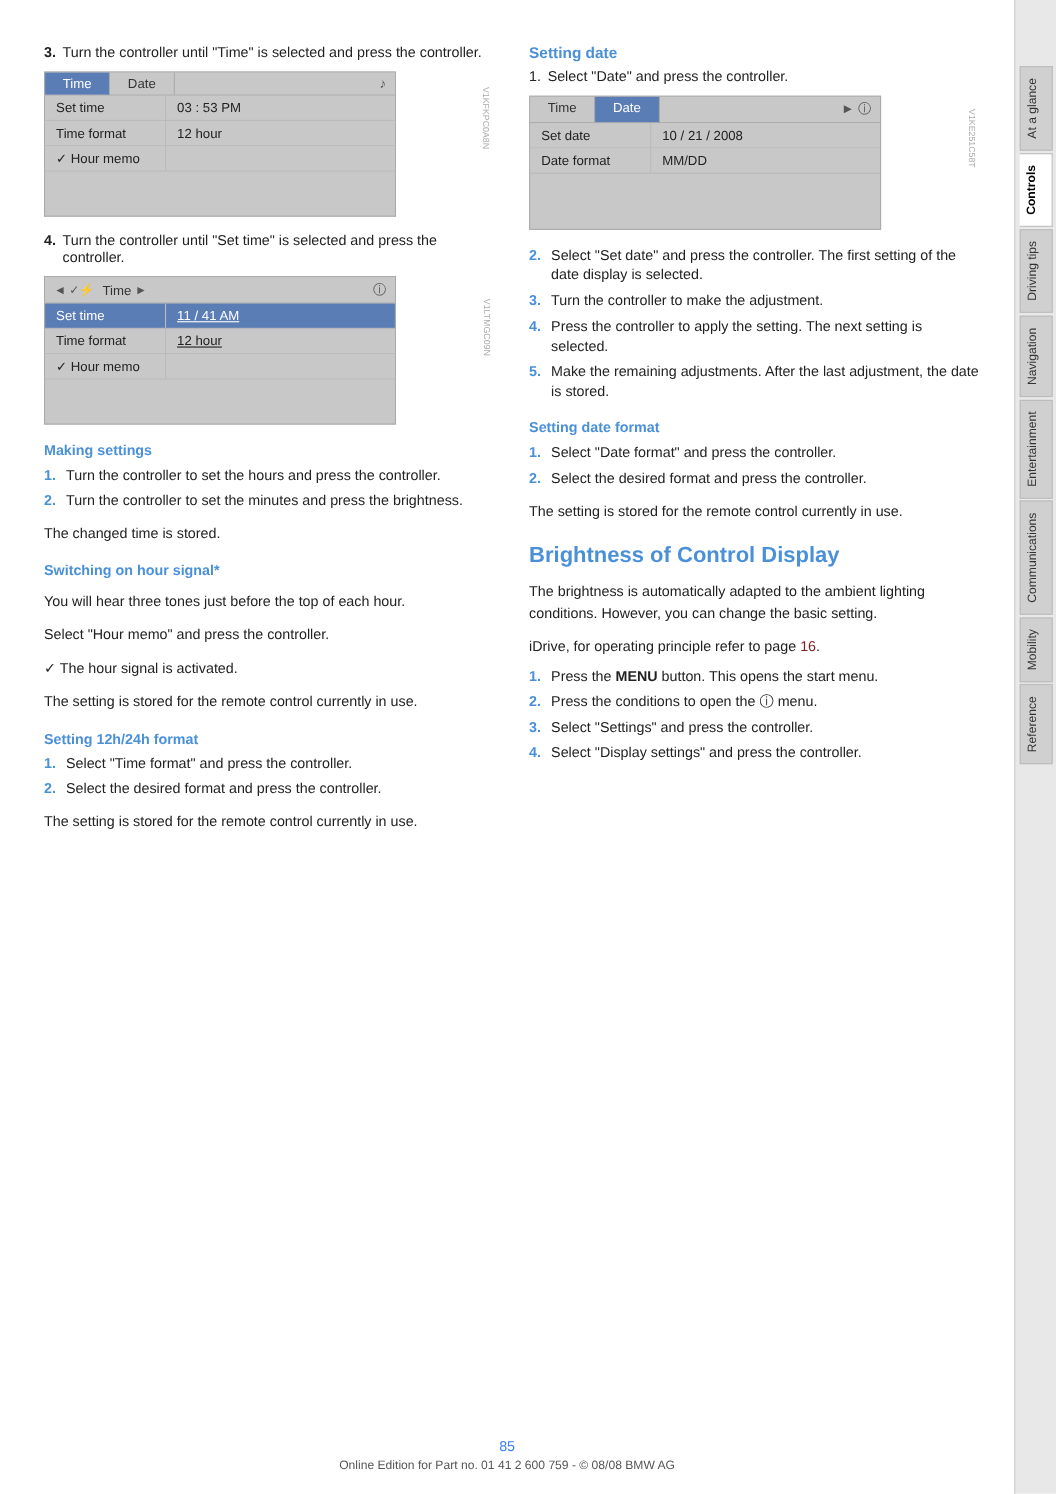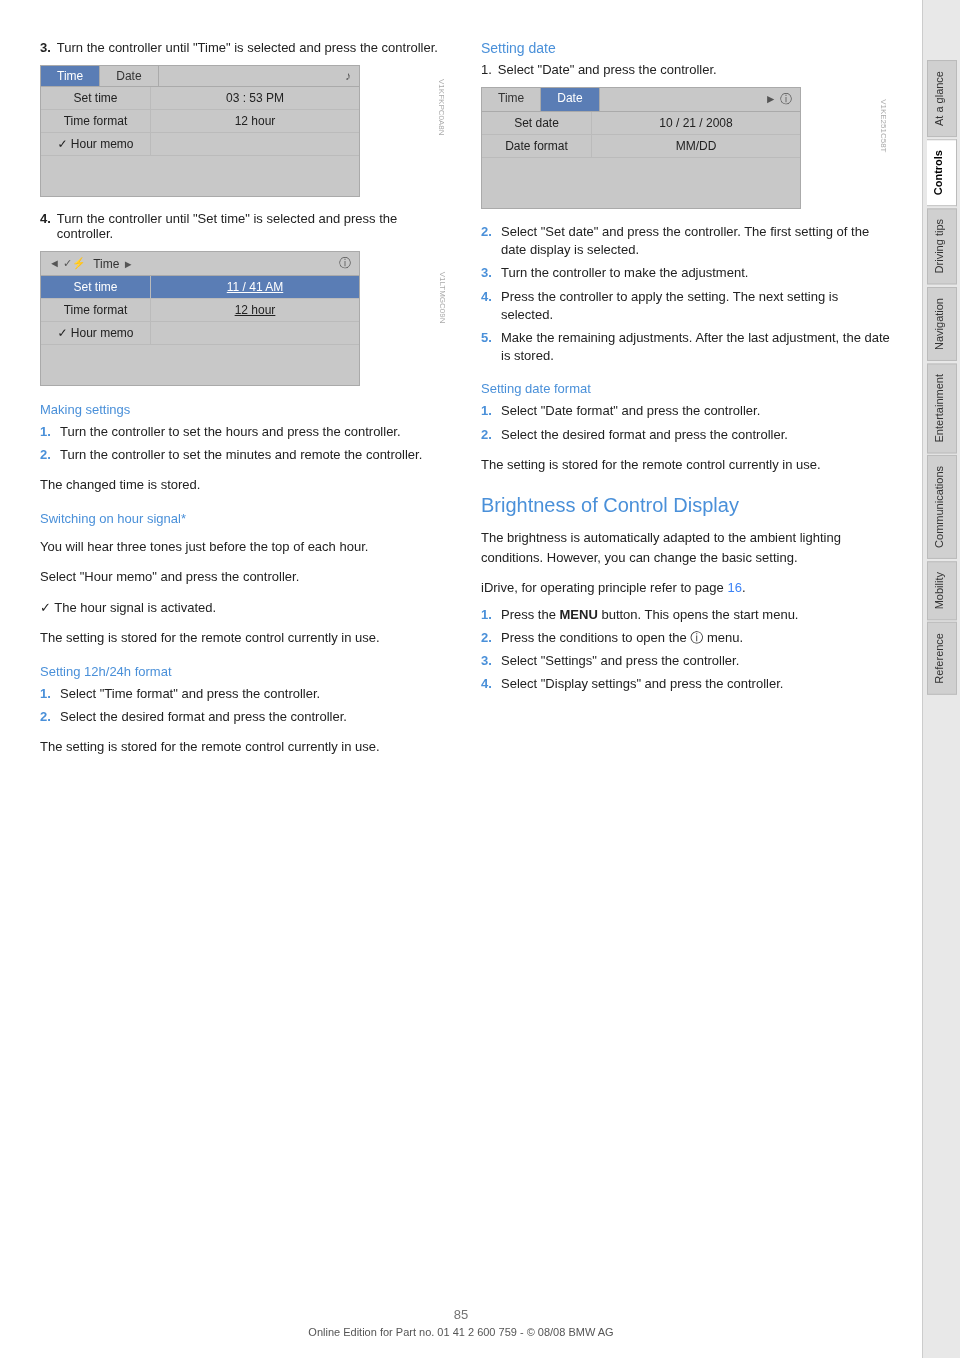--- a/index.html
+++ b/index.html
@@ -69,21 +69,21 @@
 
     .right-column {
       flex: 1;
       max-width: 420px;
     }
 
     
     .section-heading {
       color: #4a90d9;
       font-size: 13px;
-      font-weight: normal;
+      font-weight: bold;
       margin-bottom: 6px;
       margin-top: 16px;
     }
 
     .section-heading:first-child {
       margin-top: 0;
     }
 
     
     .num-list {
@@ -238,32 +238,31 @@
       bottom: 20px;
       left: 0;
       right: 38px;
       text-align: center;
       font-size: 11px;
       color: #555;
     }
 
     .page-footer .page-num {
       font-size: 13px;
-      color: #737373;
+      color: #3b82f6;
       margin-bottom: 4px;
     }
 
     .blue-link {
-      color: #3b82f6;
+      color: #7f1d1d;
       text-decoration: none;
     }
 
     .mockup-wrapper {
       position: relative;
-      text-align: center;
     }
   </style>
 </head>
 <body>
 
 <div class="page-container">
 
   <div class="main-content">
 
     <div class="left-column">
@@ -328,21 +327,21 @@
       </div>
 
       <div class="section-heading">Making settings</div>
       <ul class="num-list">
         <li>
           <span class="num">1.</span>
           <span>Turn the controller to set the hours and press the controller.</span>
         </li>
         <li>
           <span class="num">2.</span>
-          <span>Turn the controller to set the minutes and remote the controller.</span>
+          <span>Turn the controller to set the minutes and press the brightness.</span>
         </li>
       </ul>
       <p class="text-block">The changed time is stored.</p>
 
       <div class="section-heading">Switching on hour signal*</div>
       <p class="text-block">You will hear three tones just before the top of each hour.</p>
       <p class="text-block">Select "Hour memo" and press the controller.</p>
       <p class="text-block">✓ The hour signal is activated.</p>
       <p class="text-block">The setting is stored for the remote control currently in use.</p>
 

